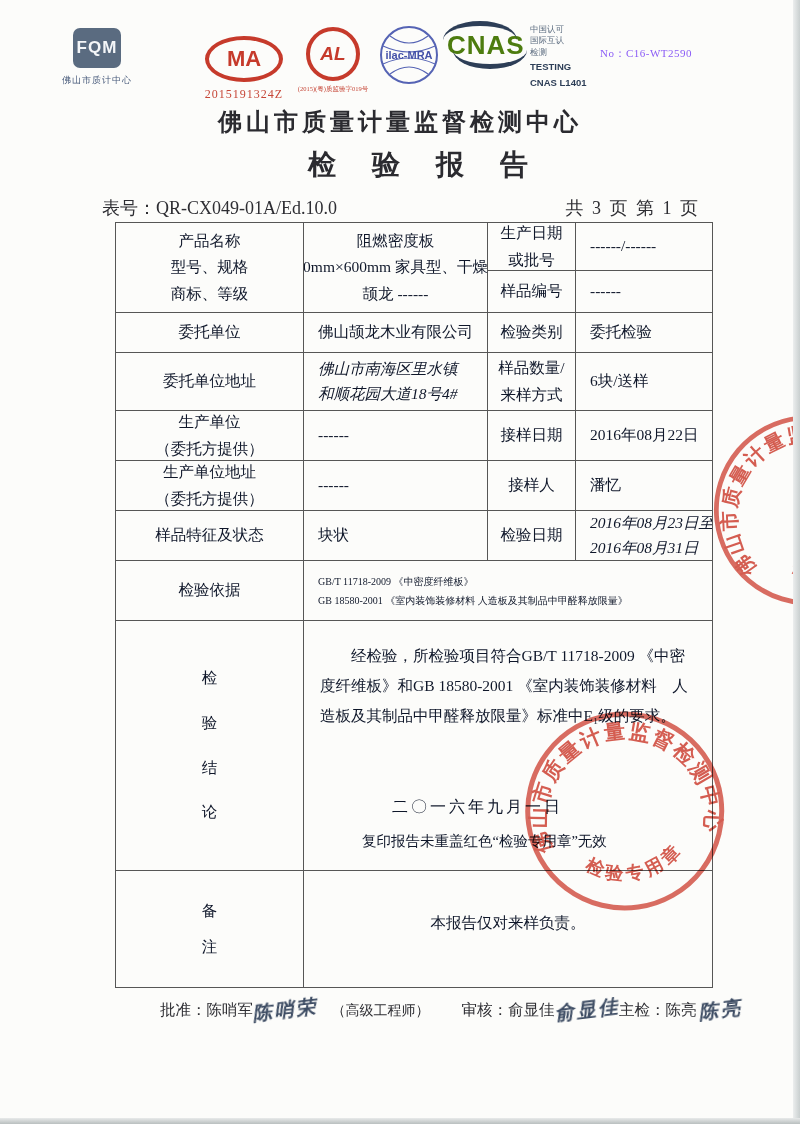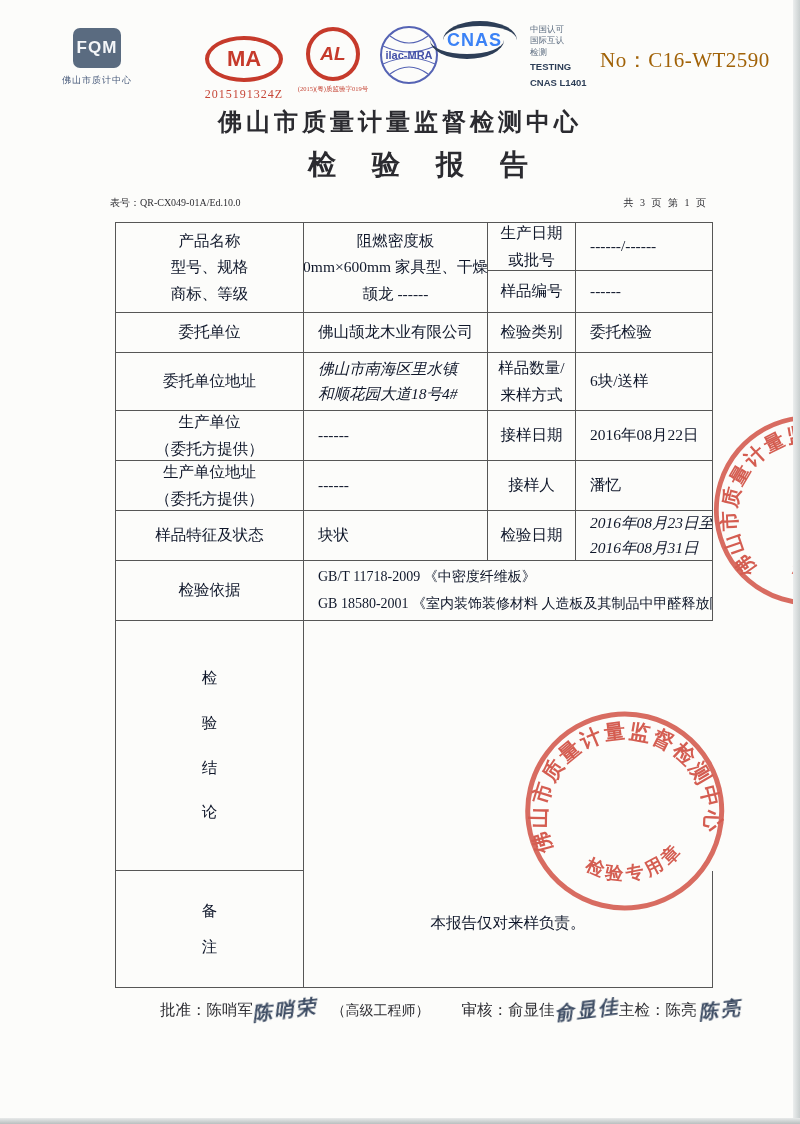--- a/index.html
+++ b/index.html
@@ -35,39 +35,39 @@
   .cal{ position:absolute; left:293px; top:27px; width:80px; text-align:center; }
   .cal-circle{ width:54px; height:54px; border:4px solid #c63a2b; border-radius:50%;
     color:#c63a2b; font-weight:bold; font-family:"Liberation Sans",sans-serif;
     font-size:19px; line-height:46px; margin:0 auto; font-style:italic; }
   .cal-caption{ margin-top:4px; color:#c64536; font-size:6.5px; white-space:nowrap; }
 
   .ilac{ position:absolute; left:378px; top:24px; width:62px; height:62px; }
   .ilac svg{ display:block; }
 
   .cnas{ position:absolute; left:447px; top:30px; }
-  .cnas-word{ color:#3b82f6; font-weight:bold; font-family:"Liberation Sans",sans-serif;
-    font-size:18px; letter-spacing:1px; position:relative; }
+  .cnas-word{ color:#4d7c0f; font-weight:bold; font-family:"Liberation Sans",sans-serif;
+    font-size:26px; letter-spacing:1px; position:relative; }
   .cnas-word:before{ content:""; position:absolute; left:-4px; top:-9px; width:74px; height:14px;
     border-top:5px solid #2d3e57; border-radius:50% 50% 0 0 / 100% 100% 0 0; }
   .cnas-word:after{ content:""; position:absolute; right:-2px; bottom:-8px; width:74px; height:14px;
     border-bottom:5px solid #2d3e57; border-radius:0 0 50% 50% / 0 0 100% 100%; }
   .cnas-side{ position:absolute; left:530px; top:24px; font-family:"Liberation Sans",sans-serif; }
   .cnas-side .zh{ font-size:8.5px; color:#5d6d80; line-height:1.35; }
   .cnas-side .en{ font-size:9.5px; color:#2d3e57; font-weight:bold; line-height:1.4; margin-top:2px; }
 
-  .report-no{ position:absolute; left:600px; top:46px; font-size:21px; color:#a16207; letter-spacing:0.5px; }
+  .report-no{ position:absolute; left:600px; top:46px; font-size:11px; color:#8b5cf6; letter-spacing:0.5px; }
 
   
   .org-title{ position:absolute; left:0; top:106px; width:800px; text-align:center;
     font-size:24px; font-weight:bold; letter-spacing:4px; color:#2b2b30; }
   .report-title{ position:absolute; left:36px; top:146px; width:800px; text-align:center;
     font-size:28px; font-weight:bold; letter-spacing:36px; color:#2b2b30; }
 
-  .form-row{ position:absolute; left:110px; top:196px; width:598px; font-size:10px; }
+  .form-row{ position:absolute; left:102px; top:196px; width:598px; font-size:18px; }
   .form-no{ float:left; }
   .pagination{ float:right; letter-spacing:2px; }
 
   
   .report-table{
     position:absolute; left:115px; top:222px;
     display:grid;
     grid-template-columns:188px 184px 88px 137px;
     grid-template-rows:48px 42px 40px 58px 50px 50px 50px 60px 250px 117px;
     border-top:1.5px solid #565656; border-left:1.5px solid #565656;
@@ -247,30 +247,35 @@
       <span>检验日期</span>
     </div>
     <div class="cell val" style="grid-column:4; grid-row:7;font-style:italic;">
       <span class="nowrap">2016年08月23日至</span>
       <span class="nowrap">2016年08月31日</span>
     </div>
 
     <div class="cell lbl" style="grid-column:1; grid-row:8;">
       <span>检验依据</span>
     </div>
-    <div class="cell val" style="grid-column:2 / span 3; grid-row:8; font-size:14px; line-height:1.9;">
+    <div class="cell val" style="grid-column:2 / span 3; grid-row:8; font-size:10px; line-height:1.9;">
       <span class="nowrap">GB/T 11718-2009 《中密度纤维板》</span>
       <span class="nowrap">GB 18580-2001 《室内装饰装修材料  人造板及其制品中甲醛释放限量》</span>
     </div>
 
     <div class="cell lbl vlabel" style="grid-column:1; grid-row:9;">
       <span>检</span>
       <span>验</span>
       <span>结</span>
       <span>论</span>
+    </div>
+    <div class="cell concl-cell" style="grid-column:2 / span 3; grid-row:9;">
+      <div class="concl-text">经检验，所检验项目符合GB/T 11718-2009 《中密度纤维板》和GB 18580-2001 《室内装饰装修材料　人造板及其制品中甲醛释放限量》标准中E₁级的要求。</div>
+      <div class="concl-date">二〇一六年九月一日</div>
+      <div class="concl-note">复印报告未重盖红色“检验专用章”无效</div>
     </div>
 
     <div class="cell lbl vlabel" style="grid-column:1; grid-row:10; padding:18px 0;">
       <span>备</span>
       <span>注</span>
     </div>
     <div class="cell remark-cell" style="grid-column:2 / span 3; grid-row:10;">
       <div class="remark-text">本报告仅对来样负责。</div>
     </div>
   </div>

